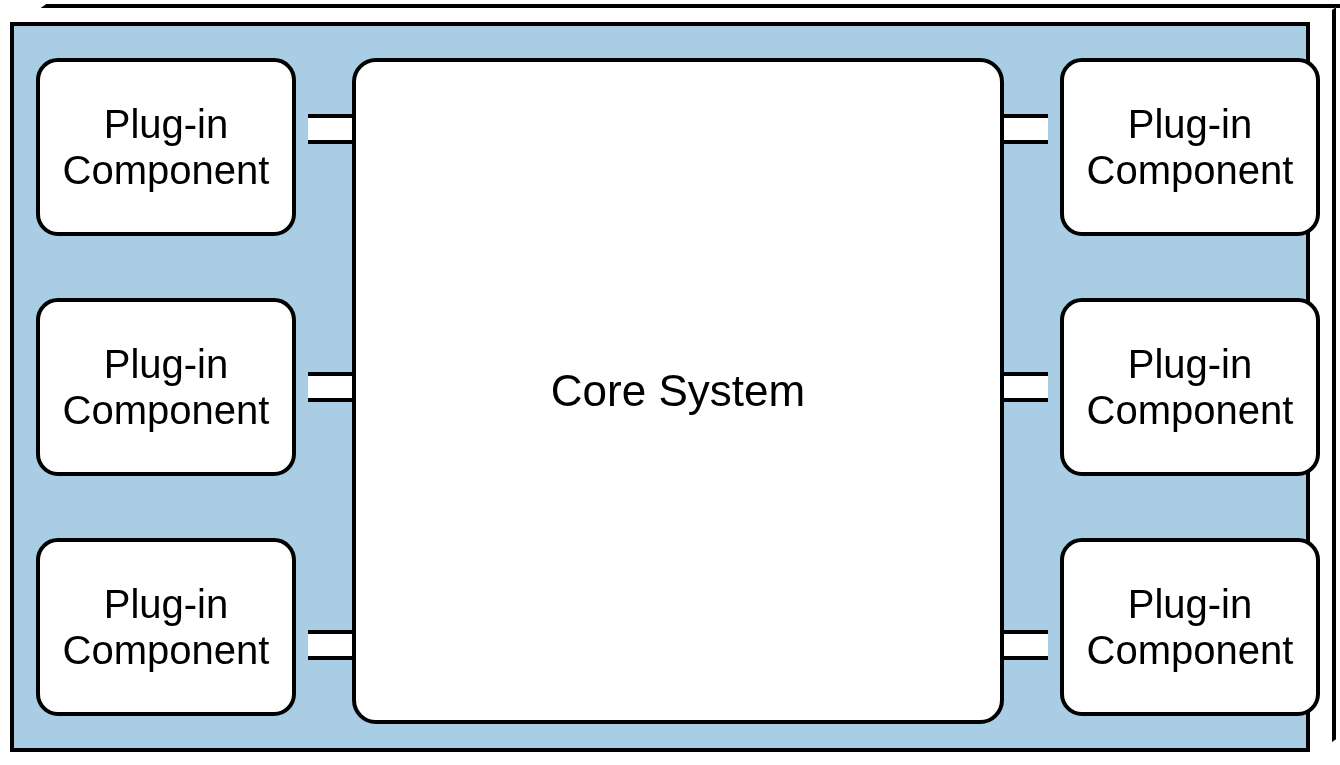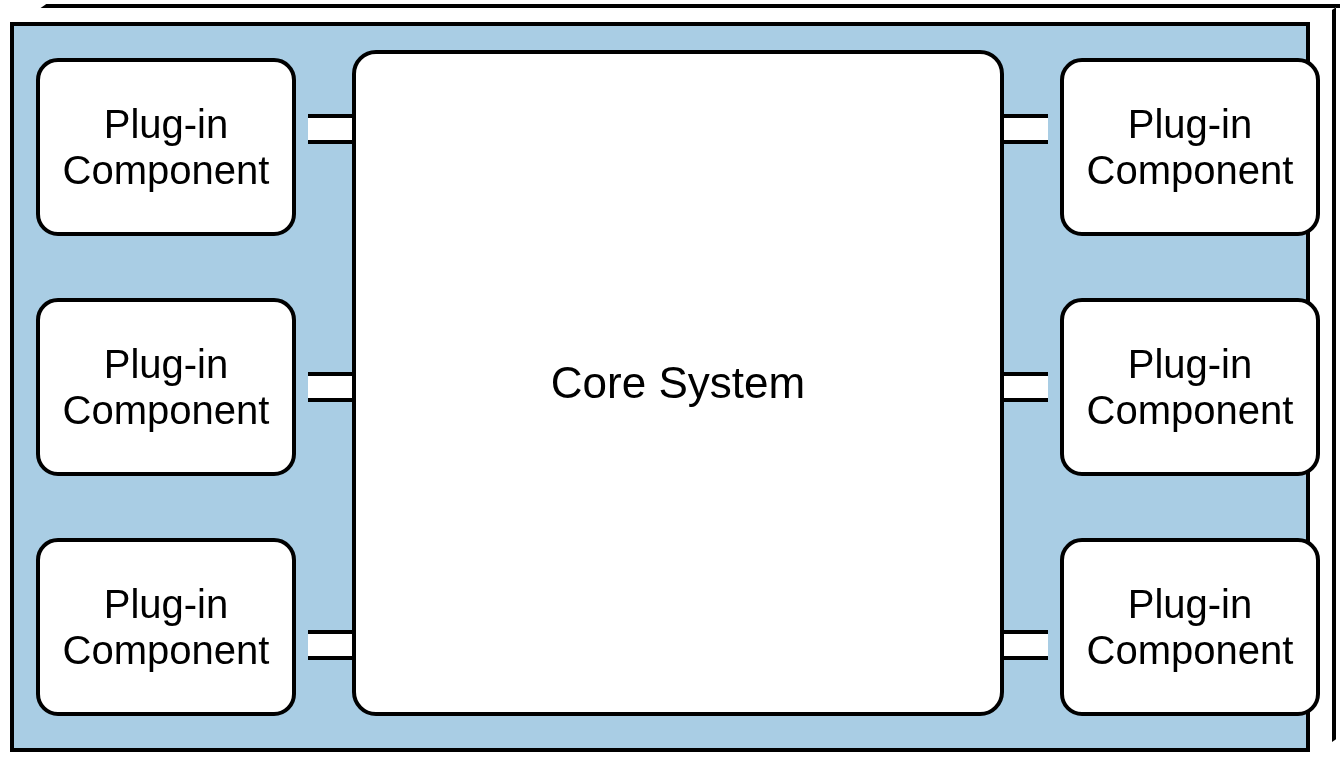--- a/index.html
+++ b/index.html
@@ -89,21 +89,21 @@
     align-items: center;
     justify-content: center;
     text-align: center;
     line-height: 1.15;
     font-size: 40px;
     position: relative;
   }
 
   .core-wrap {
     display: flex;
-    align-items: flex-end;
+    align-items: flex-start;
     flex: 1;
   }
   .connector-col {
     display: flex;
     flex-direction: column;
     justify-content: space-between;
     height: 100%;
     padding: 56px 0;
     box-sizing: border-box;
   }

